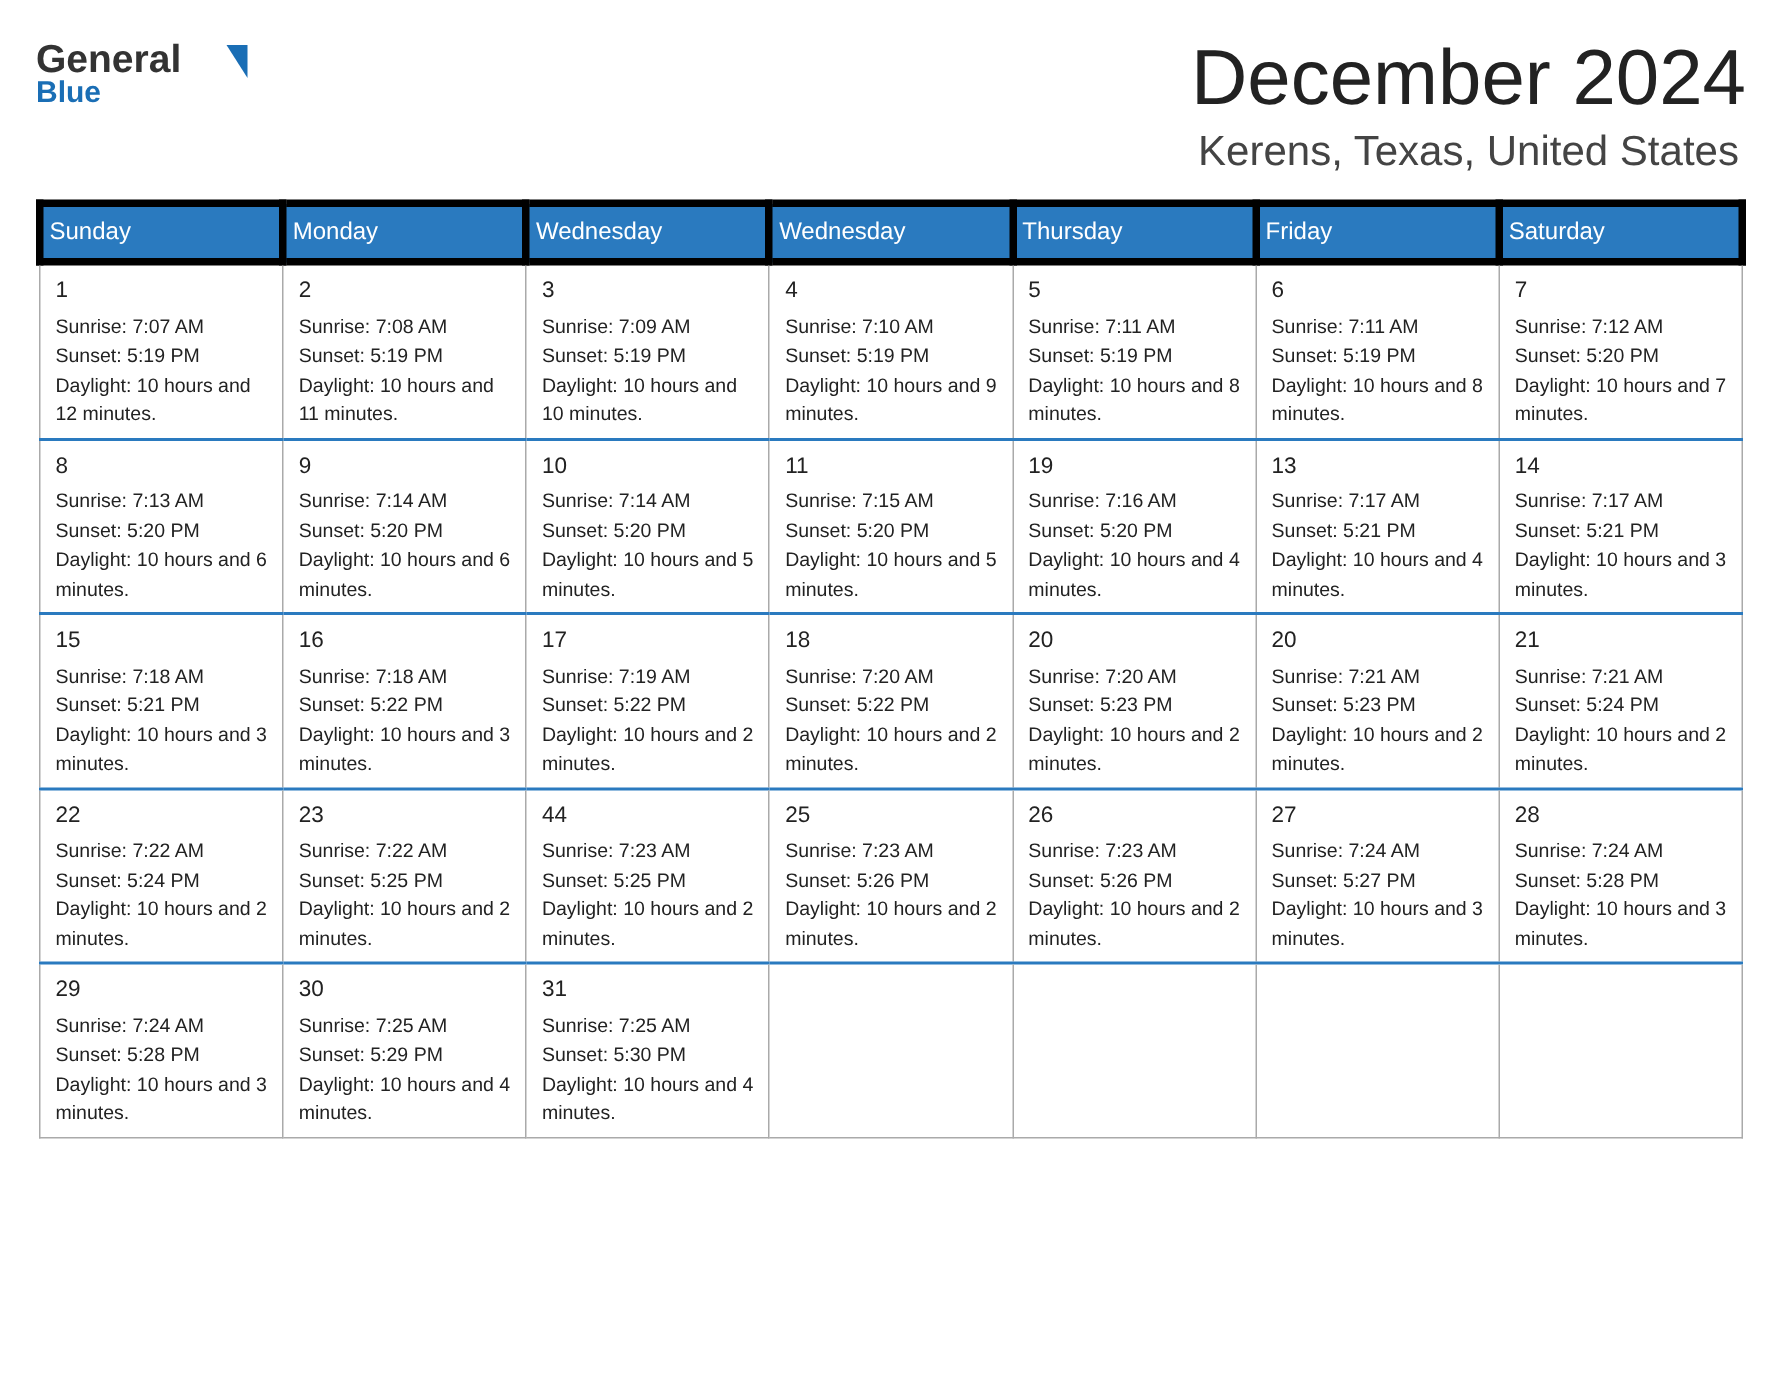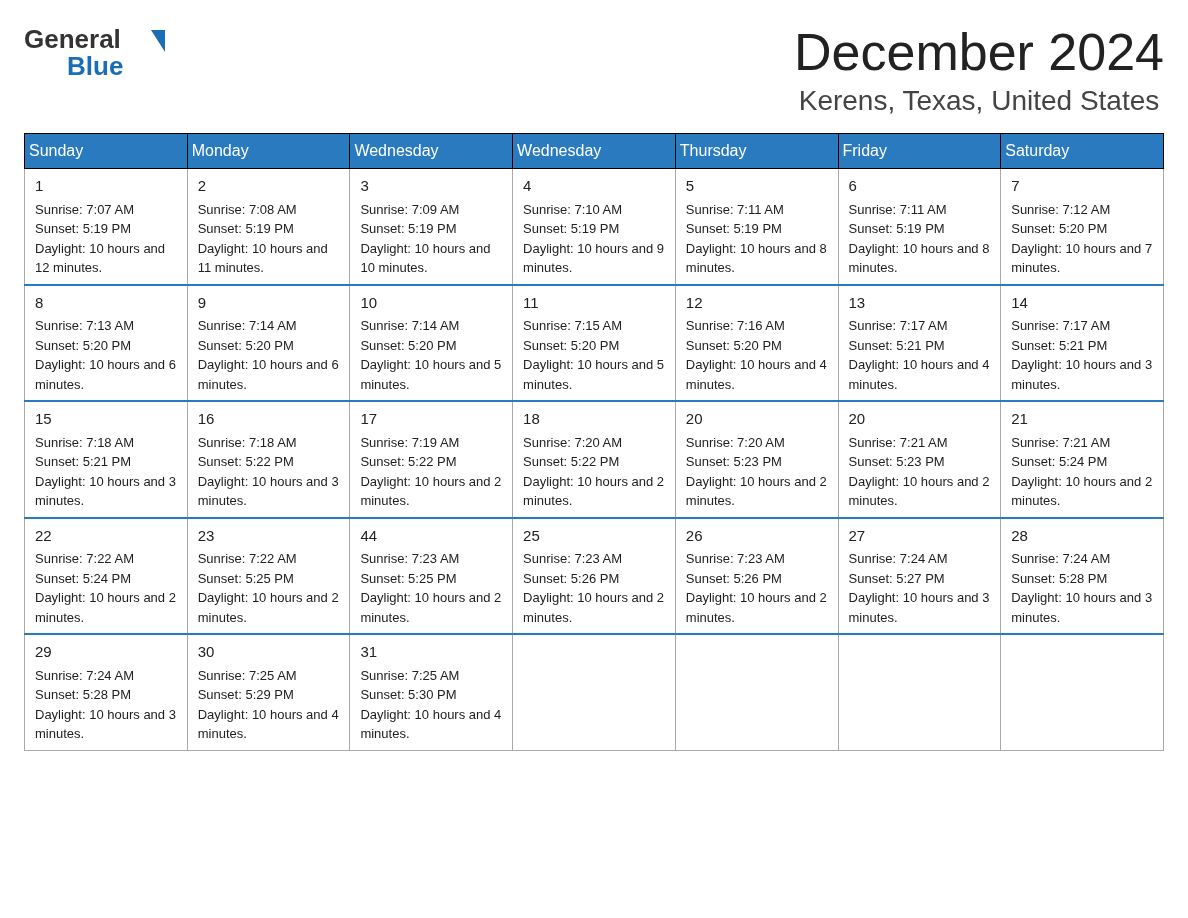--- a/index.html
+++ b/index.html
@@ -34,25 +34,24 @@
     .logo-blue-triangle {
       width: 0;
       height: 0;
       border-left: 14px solid transparent;
       border-right: 0px solid transparent;
       border-top: 22px solid #1a6eb5;
       margin-left: 2px;
       margin-top: 2px;
     }
     .logo-blue {
-      font-size: 26px;
+      font-size: 20px;
       font-weight: bold;
       color: #1a6eb5;
       margin-top: -4px;
-      margin-left: 43px;
     }
     .title-block {
       text-align: center;
     }
     .month-title {
       font-size: 52px;
       font-weight: normal;
       color: #222;
       line-height: 1.1;
     }
@@ -66,21 +65,21 @@
       border-collapse: collapse;
       border: 1px solid #aaa;
     }
     .calendar th {
       background-color: #2a7abf;
       color: #fff;
       font-size: 16px;
       font-weight: normal;
       padding: 8px 4px;
       text-align: left;
-      border: 1px solid #000000;
+      border: 5px solid #000000;
     }
     .calendar td {
       border: 1px solid #aaa;
       vertical-align: top;
       padding: 6px 10px;
       width: 14.28%;
       font-size: 13px;
       color: #222;
       line-height: 1.5;
     }
@@ -134,21 +133,21 @@
         <td><span class="day-num">4</span>Sunrise: 7:10 AM<br>Sunset: 5:19 PM<br>Daylight: 10 hours and 9 minutes.</td>
         <td><span class="day-num">5</span>Sunrise: 7:11 AM<br>Sunset: 5:19 PM<br>Daylight: 10 hours and 8 minutes.</td>
         <td><span class="day-num">6</span>Sunrise: 7:11 AM<br>Sunset: 5:19 PM<br>Daylight: 10 hours and 8 minutes.</td>
         <td><span class="day-num">7</span>Sunrise: 7:12 AM<br>Sunset: 5:20 PM<br>Daylight: 10 hours and 7 minutes.</td>
       </tr>
       <tr class="row-border">
         <td><span class="day-num">8</span>Sunrise: 7:13 AM<br>Sunset: 5:20 PM<br>Daylight: 10 hours and 6 minutes.</td>
         <td><span class="day-num">9</span>Sunrise: 7:14 AM<br>Sunset: 5:20 PM<br>Daylight: 10 hours and 6 minutes.</td>
         <td><span class="day-num">10</span>Sunrise: 7:14 AM<br>Sunset: 5:20 PM<br>Daylight: 10 hours and 5 minutes.</td>
         <td><span class="day-num">11</span>Sunrise: 7:15 AM<br>Sunset: 5:20 PM<br>Daylight: 10 hours and 5 minutes.</td>
-        <td><span class="day-num">12</span>Sunrise: 7:16 AM<br>Sunset: 5:20 PM<br>Daylight: 10 hours and 4 minutes.</td>
+        <td><span class="day-num">19</span>Sunrise: 7:16 AM<br>Sunset: 5:20 PM<br>Daylight: 10 hours and 4 minutes.</td>
         <td><span class="day-num">13</span>Sunrise: 7:17 AM<br>Sunset: 5:21 PM<br>Daylight: 10 hours and 4 minutes.</td>
         <td><span class="day-num">14</span>Sunrise: 7:17 AM<br>Sunset: 5:21 PM<br>Daylight: 10 hours and 3 minutes.</td>
       </tr>
       <tr class="row-border">
         <td><span class="day-num">15</span>Sunrise: 7:18 AM<br>Sunset: 5:21 PM<br>Daylight: 10 hours and 3 minutes.</td>
         <td><span class="day-num">16</span>Sunrise: 7:18 AM<br>Sunset: 5:22 PM<br>Daylight: 10 hours and 3 minutes.</td>
         <td><span class="day-num">17</span>Sunrise: 7:19 AM<br>Sunset: 5:22 PM<br>Daylight: 10 hours and 2 minutes.</td>
         <td><span class="day-num">18</span>Sunrise: 7:20 AM<br>Sunset: 5:22 PM<br>Daylight: 10 hours and 2 minutes.</td>
         <td><span class="day-num">20</span>Sunrise: 7:20 AM<br>Sunset: 5:23 PM<br>Daylight: 10 hours and 2 minutes.</td>
         <td><span class="day-num">20</span>Sunrise: 7:21 AM<br>Sunset: 5:23 PM<br>Daylight: 10 hours and 2 minutes.</td>

